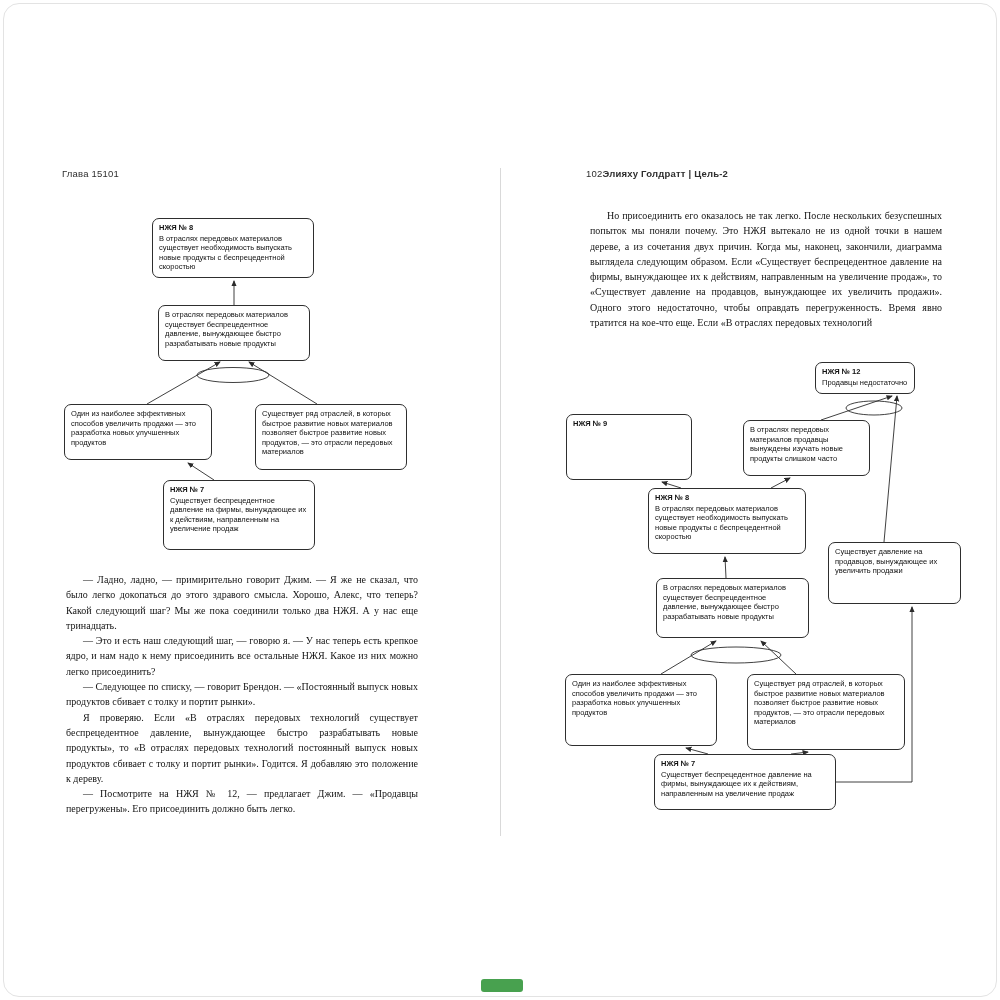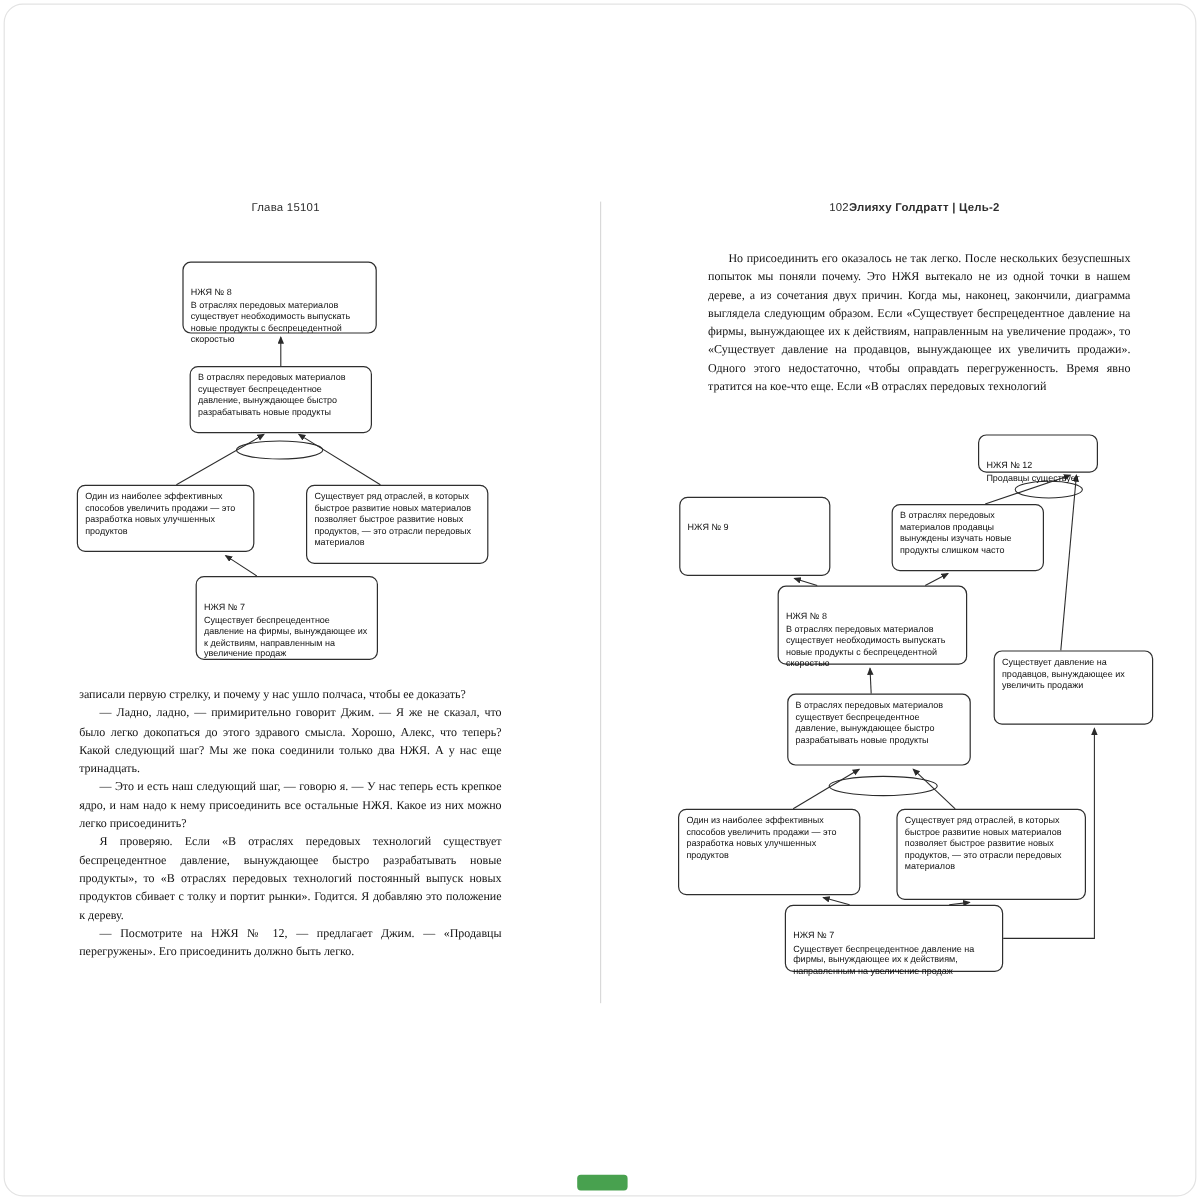--- a/index.html
+++ b/index.html
@@ -13,40 +13,40 @@
   }
   .frame { position:absolute; inset:3px; border:1px solid #e3e3e3; border-radius:16px; pointer-events:none; }
   .spine { position:absolute; left:500px; top:168px; width:1px; height:668px; background:#d9d9d9; }
 
   .page { position:absolute; top:168px; width:352px; height:705px; }
   .page.left  { left:62px; }
   .page.right { left:586px; }
 
   .hdr {
     position:absolute; top:0; left:0; right:0;
-    display:flex; justify-content:center; align-items:baseline;
+    display:flex; justify-content:flex-start; align-items:baseline;
     font-family:"Liberation Sans", sans-serif;
     font-size:9.5px; color:#2e2e2e; letter-spacing:0.2px;
   }
   .hdr .bold { font-weight:bold; }
 
   svg.wires { position:absolute; z-index:1; }
   svg.wires line, svg.wires polyline { stroke:#2b2b2b; stroke-width:0.9; fill:none; }
   svg.wires ellipse { stroke:#2b2b2b; stroke-width:0.9; fill:none; }
 
   .dbox {
     position:absolute; z-index:2;
     background:#ffffff;
     border:1px solid #2e2e2e;
     border-radius:7px;
     padding:4px 6px;
     font-family:"Liberation Sans", sans-serif;
     font-size:7.5px; line-height:1.28; color:#101010;
   }
-  .dbox b { display:block; font-weight:normal; margin-bottom:1px;margin-top:16px; }
+  .dbox b { display:block; font-weight:bold; margin-bottom:1px; }
 
   .textblock {
     position:absolute; left:4px; width:352px;
     font-size:10px; line-height:15.3px;
     text-align:justify;
     color:#141414;
   }
   .textblock p { text-indent:17px; }
   .textblock p.noind { text-indent:0; }
 
@@ -93,23 +93,23 @@
   </div>
   <div class="dbox" style="left:193px; top:236px; width:152px; height:66px">
     <span>Существует ряд отраслей, в которых быстрое развитие новых материалов позволяет быстрое развитие новых продуктов, — это отрасли передовых материалов</span>
   </div>
   <div class="dbox" style="left:101px; top:312px; width:152px; height:70px">
     <b>НЖЯ № 7</b>
     <span>Существует беспрецедентное давление на фирмы, вынуждающее их к действиям, направленным на увеличение продаж</span>
   </div>
 
   <div class="textblock" style="top:404px">
-    <p class="noind">записали первую стрелку, и почему у нас ушло полчаса, чтобы ее доказать?</p>
     <p>— Ладно, ладно, — примирительно говорит Джим. — Я же не сказал, что было легко докопаться до этого здравого смысла. Хорошо, Алекс, что теперь? Какой следующий шаг? Мы же пока соединили только два НЖЯ. А у нас еще тринадцать.</p>
     <p>— Это и есть наш следующий шаг, — говорю я. — У нас теперь есть крепкое ядро, и нам надо к нему присоединить все остальные НЖЯ. Какое из них можно легко присоединить?</p>
+    <p>— Следующее по списку, — говорит Брендон. — «Постоянный выпуск новых продуктов сбивает с толку и портит рынки».</p>
     <p>Я проверяю. Если «В отраслях передовых технологий существует беспрецедентное давление, вынуждающее быстро разрабатывать новые продукты», то «В отраслях передовых технологий постоянный выпуск новых продуктов сбивает с толку и портит рынки». Годится. Я добавляю это положение к дереву.</p>
     <p>— Посмотрите на НЖЯ № 12, — предлагает Джим. — «Продавцы перегружены». Его присоединить должно быть легко.</p>
   </div>
 </div>
 
 <div class="page right">
   <div class="hdr">
     <span>102</span>
     <span class="bold">Элияху Голдратт | Цель-2</span>
   </div>
@@ -133,21 +133,21 @@
     <line x1="75" y1="506" x2="130" y2="473" marker-end="url(#ah2)"></line>
     <line x1="210" y1="506" x2="175" y2="473" marker-end="url(#ah2)"></line>
     <ellipse cx="150" cy="487" rx="45" ry="8"></ellipse>
     <line x1="122" y1="586" x2="100" y2="580" marker-end="url(#ah2)"></line>
     <line x1="205" y1="586" x2="222" y2="584" marker-end="url(#ah2)"></line>
     <polyline points="250,614 326,614 326,439" marker-end="url(#ah2)"></polyline>
   </svg>
 
   <div class="dbox" style="left:229px; top:194px; width:100px; height:32px">
     <b>НЖЯ № 12</b>
-    <span>Продавцы существует</span>
+    <span>Продавцы недостаточно</span>
   </div>
   <div class="dbox" style="left:-20px; top:246px; width:126px; height:66px">
     <b>НЖЯ № 9</b>
   </div>
   <div class="dbox" style="left:157px; top:252px; width:127px; height:56px">
     <span>В отраслях передовых материалов продавцы вынуждены изучать новые продукты слишком часто</span>
   </div>
   <div class="dbox" style="left:62px; top:320px; width:158px; height:66px">
     <b>НЖЯ № 8</b>
     <span>В отраслях передовых материалов существует необходимость выпускать новые продукты с беспрецедентной скоростью</span>

